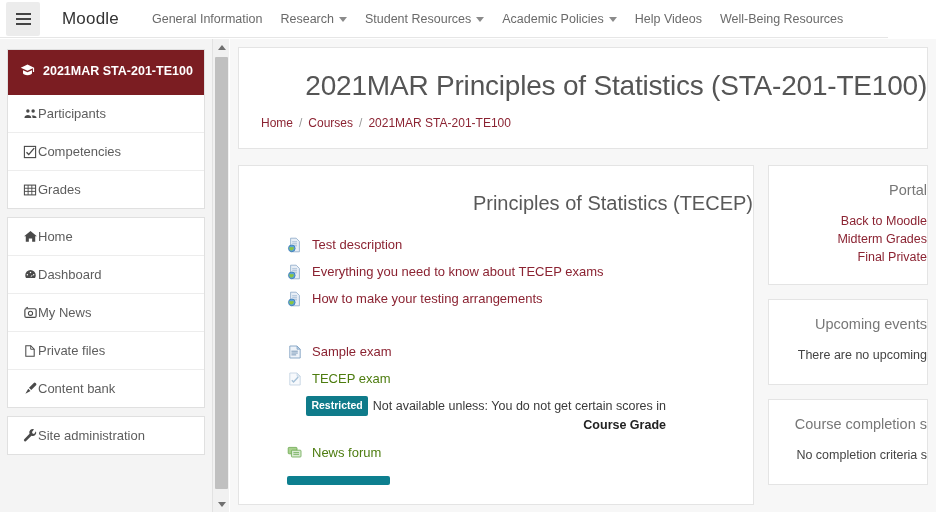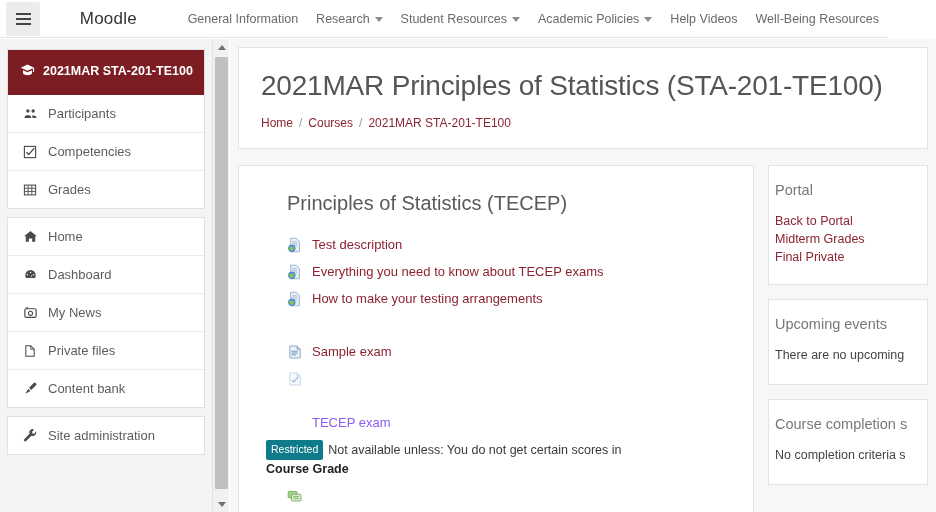--- a/index.html
+++ b/index.html
@@ -13,21 +13,20 @@
   }
 
   
   .navbar {
     position: absolute; top: 0; left: 0;
     width: 888px; height: 38px;
     background: #ffffff;
     border-bottom: 1px solid #e6e6e6;
     display: flex; align-items: center;
     z-index: 20;
-    justify-content: space-between;
   }
   .hamburger {
     width: 34px; height: 34px;
     margin-left: 6px;
     background: #ececec;
     border: none;
     display: flex; flex-direction: column;
     align-items: center; justify-content: center;
     gap: 3px;
     cursor: pointer;
@@ -80,21 +79,21 @@
     color: #fff;
     font-size: 12.5px;
     font-weight: bold;
     padding: 12px 10px 12px 12px;
     line-height: 1.45;
     display: flex; align-items: flex-start; gap: 8px;
     cursor: pointer;
   }
   .course-head .ico { flex: 0 0 auto; margin-top: 1px; }
   .nav-link {
-    display: flex; align-items: center; gap: 10px;
+    display: flex; align-items: center; 
     padding: 11px 10px 11px 14px;
     font-size: 13px;
     color: #5d5d5d;
     border-bottom: 1px solid #ededed;
     cursor: pointer;
     background: #fff;
   }
   .nav-link:last-child { border-bottom: none; }
   .nav-link .ico { flex: 0 0 16px; display: flex; justify-content: center; }
 
@@ -128,20 +127,21 @@
     cursor: pointer;
   }
 
   
   .page {
     position: absolute;
     top: 39px; left: 230px;
     width: 706px; height: 473px;
     background: #f7f7f7;
     overflow: hidden;
+    text-align: right;
   }
   .page-header {
     background: #fff;
     border: 1px solid #e4e4e4;
     margin: 8px 8px 0 8px;
     padding: 22px 0 18px 22px;
   }
   .page-title {
     font-size: 28px;
     color: #555;
@@ -181,36 +181,36 @@
   }
   .activity-list { margin: 0 0 0 48px; padding: 0; list-style: none; }
   .activity {
     display: flex; align-items: flex-start; gap: 9px;
     padding: 5px 0;
     font-size: 13px;
   }
   .activity a {
     color: #8b2332; text-decoration: none; cursor: pointer; line-height: 17px;
   }
-  .activity.dim a { color: #8b5cf6; margin-top: 44px; }
+  .activity.dim a { color: #4d7c0f; }
   .act-ico { flex: 0 0 16px; height: 16px; margin-top: 1px; }
   .gap-block { height: 26px; }
   .restriction {
     margin: 4px 0 4px 27px;
     font-size: 12.5px;
     color: #3a3a3a;
     line-height: 1.5;
     max-width: 400px;
   }
   .badge-restricted {
     display: inline-block;
     background: #0f7b8a;
     color: #fff;
     font-size: 10.5px;
-    font-weight: normal;
+    font-weight: bold;
     padding: 2px 5px;
     border-radius: 2px;
     margin-right: 5px;
     vertical-align: 1px;
   }
   .restriction b { font-weight: bold; color: #222; }
   .teal-bar {
     margin: 10px 0 0 48px;
     width: 103px; height: 9px;
     background: #0d7f8f;
@@ -490,21 +490,21 @@
         </li>
       </ul>
 
       <div class="teal-bar"></div>
     </div>
 
     <div class="blocks">
 
       <div class="block">
         <h3>Portal</h3>
-        <a>Back to Portal</a>
+        <a>Back to Moodle</a>
         <a>Midterm Grades</a>
         <a>Final Private</a>
       </div>
 
       <div class="block">
         <h3>Upcoming events</h3>
         <p>There are no upcoming</p>
       </div>
 
       <div class="block">

